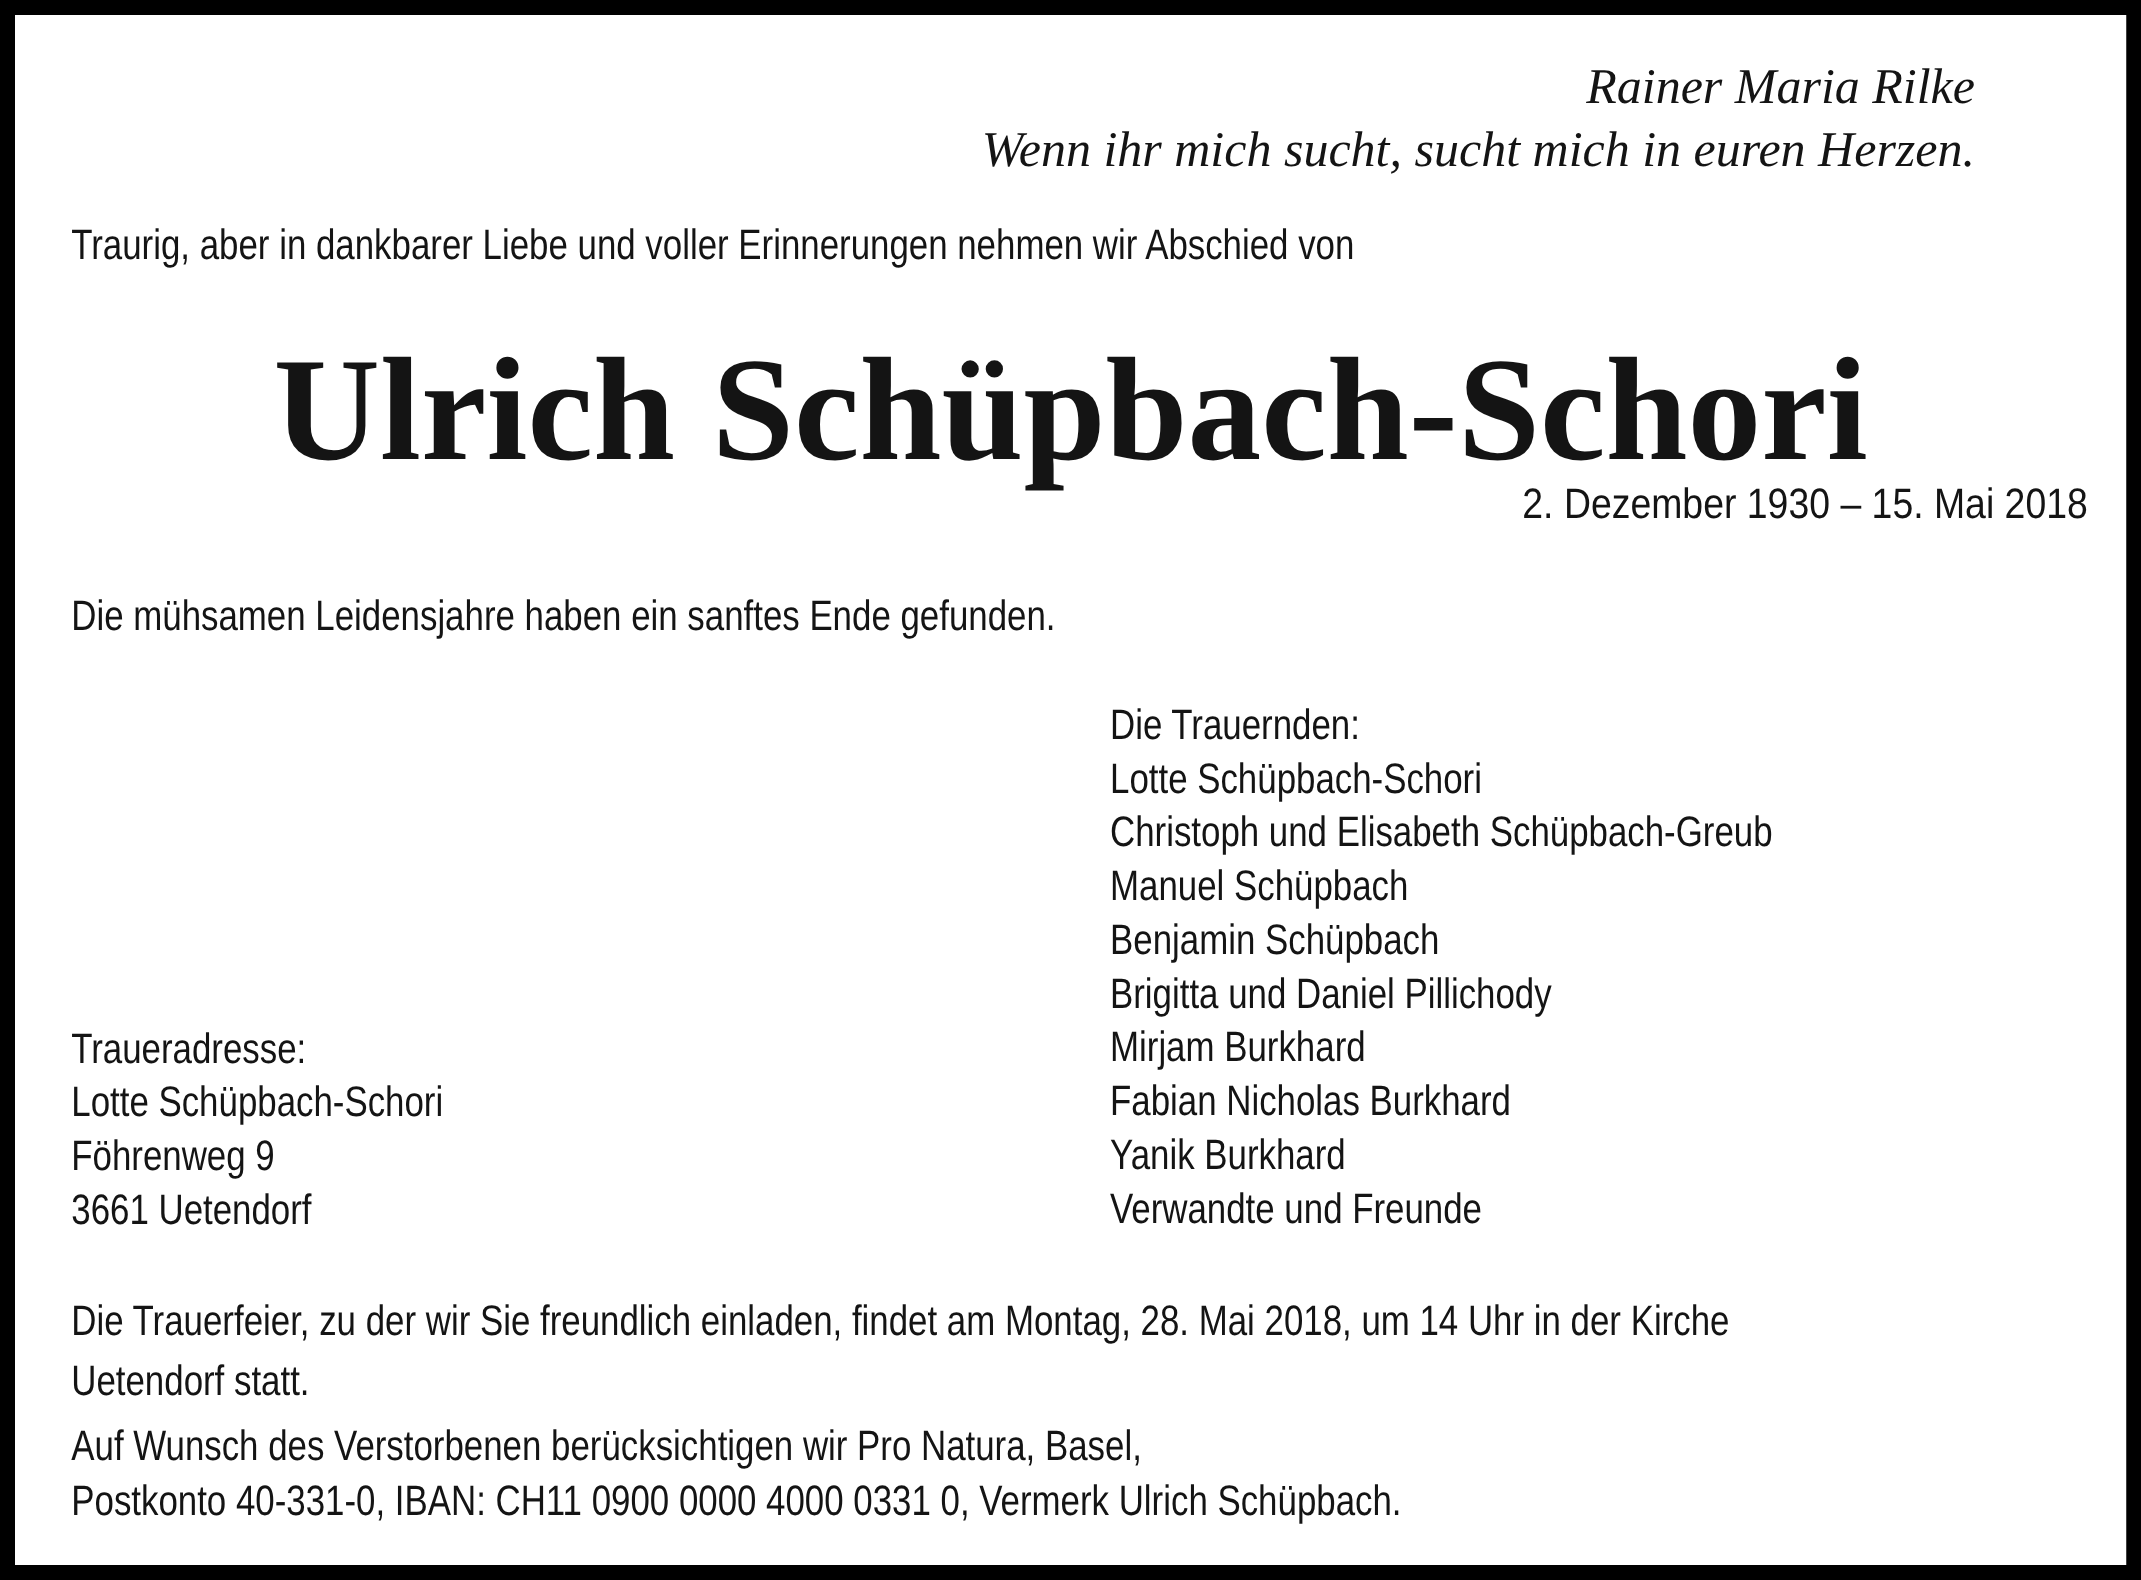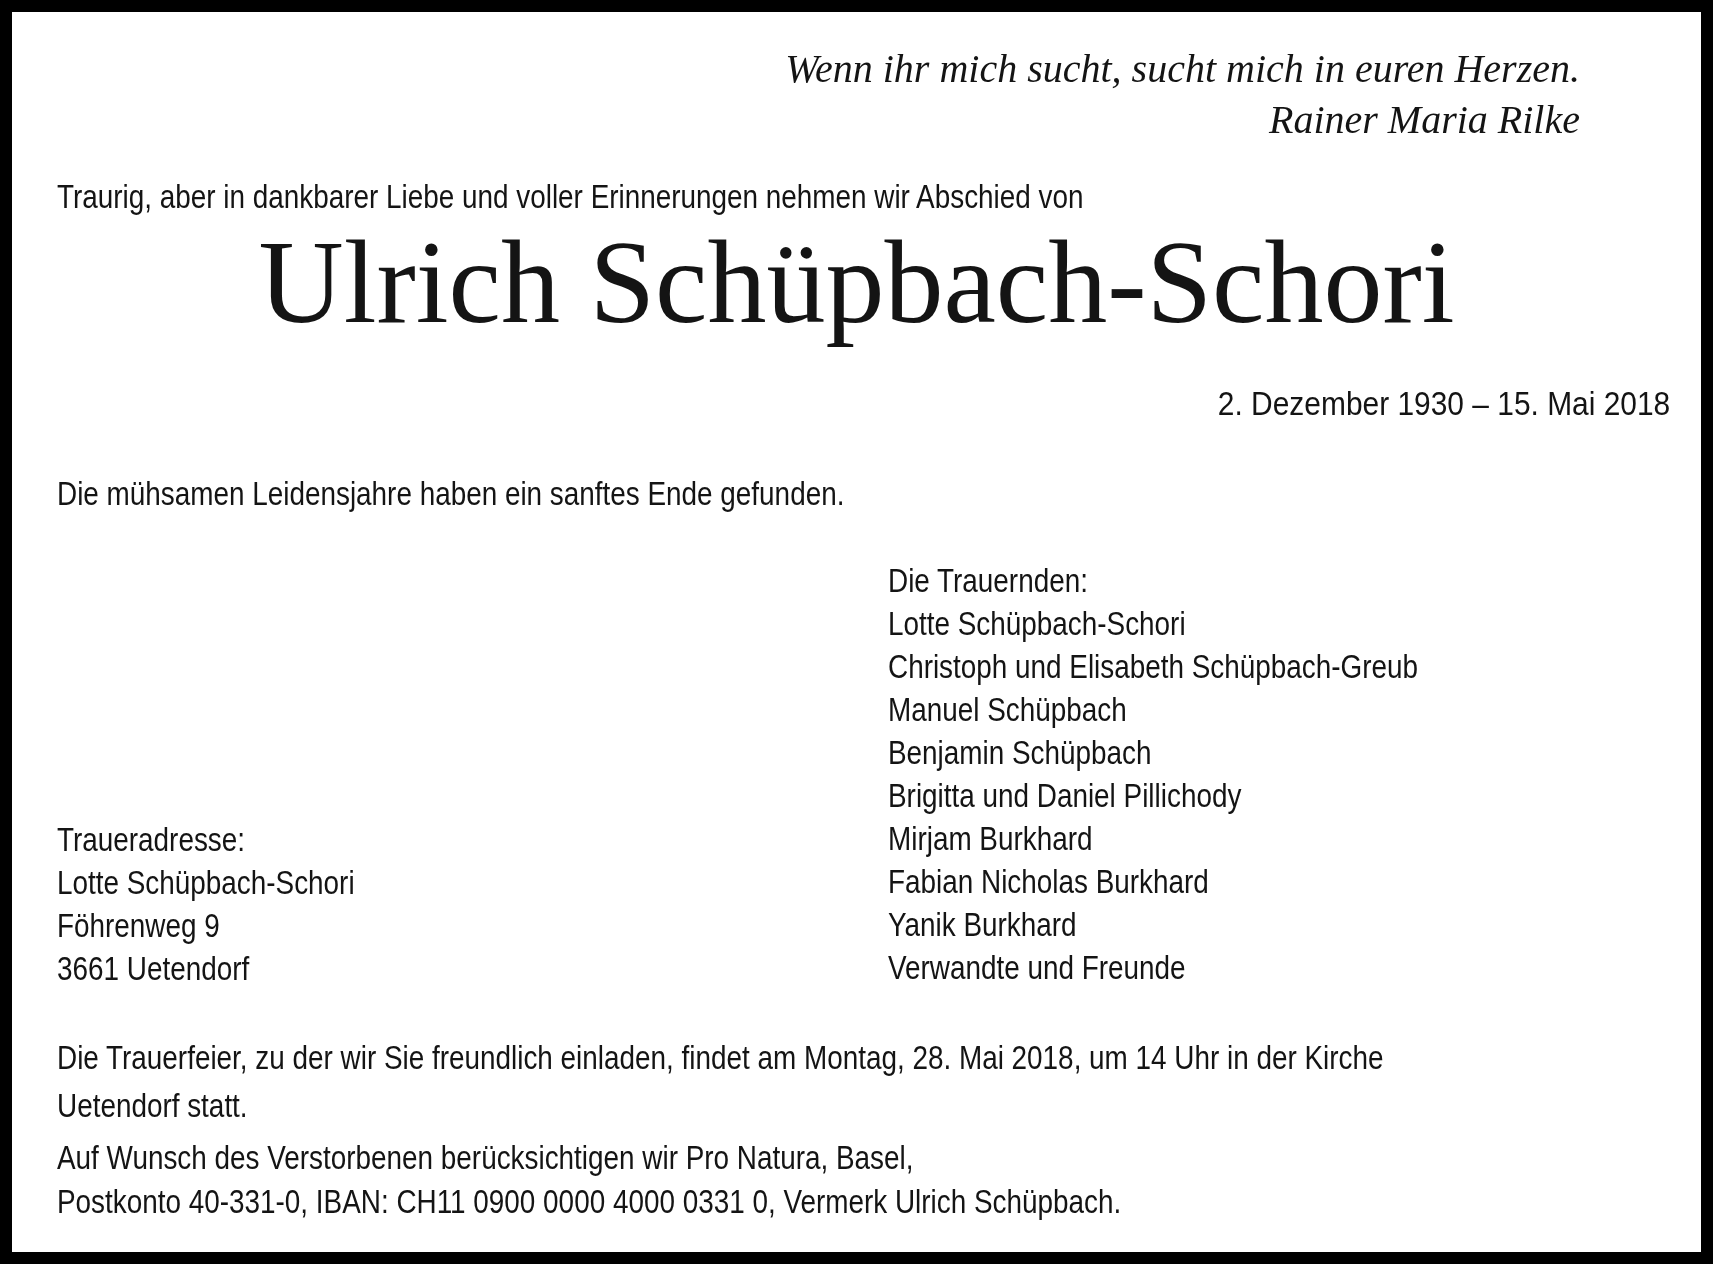--- a/index.html
+++ b/index.html
@@ -36,22 +36,23 @@
     white-space: nowrap;
   }
 
   
   .title-wrap { top: 200px; left: 0; right: 0; text-align: center; }
   .title {
     display: inline-block;
     font-family: "Liberation Serif", serif;
     font-size: 118px;
     line-height: 142px;
-    font-weight: normal;
+    font-weight: bold;
     white-space: nowrap;
+    margin-top: 45px;
   }
 
   
   .dates-wrap { top: 370px; left: 0; right: 0; text-align: right; }
   .dates {
     display: inline-block;
     font-size: 34px;
     line-height: 43px;
     transform: scaleX(0.88);
     transform-origin: center top;
@@ -66,22 +67,22 @@
   .service .line { line-height: 48px; }
   .donation { top: 1123px; left: 45px; }
   .donation .line { line-height: 44px; }
 
   .line { line-height: 43px; white-space: nowrap; }
 </style>
 </head>
 <body>
 
 <div class="abs quote">
+  <div>Rainer Maria Rilke</div>
   <div>Wenn ihr mich sucht, sucht mich in euren Herzen.</div>
-  <div>Rainer Maria Rilke</div>
 </div>
 
 <div class="abs sans intro cond-left">Traurig, aber in dankbarer Liebe und voller Erinnerungen nehmen wir Abschied von</div>
 
 <div class="abs title-wrap">
   <div class="title">Ulrich Schüpbach-Schori</div>
 </div>
 
 <div class="abs dates-wrap">
   <div class="dates">2. Dezember 1930 – 15. Mai 2018</div>

